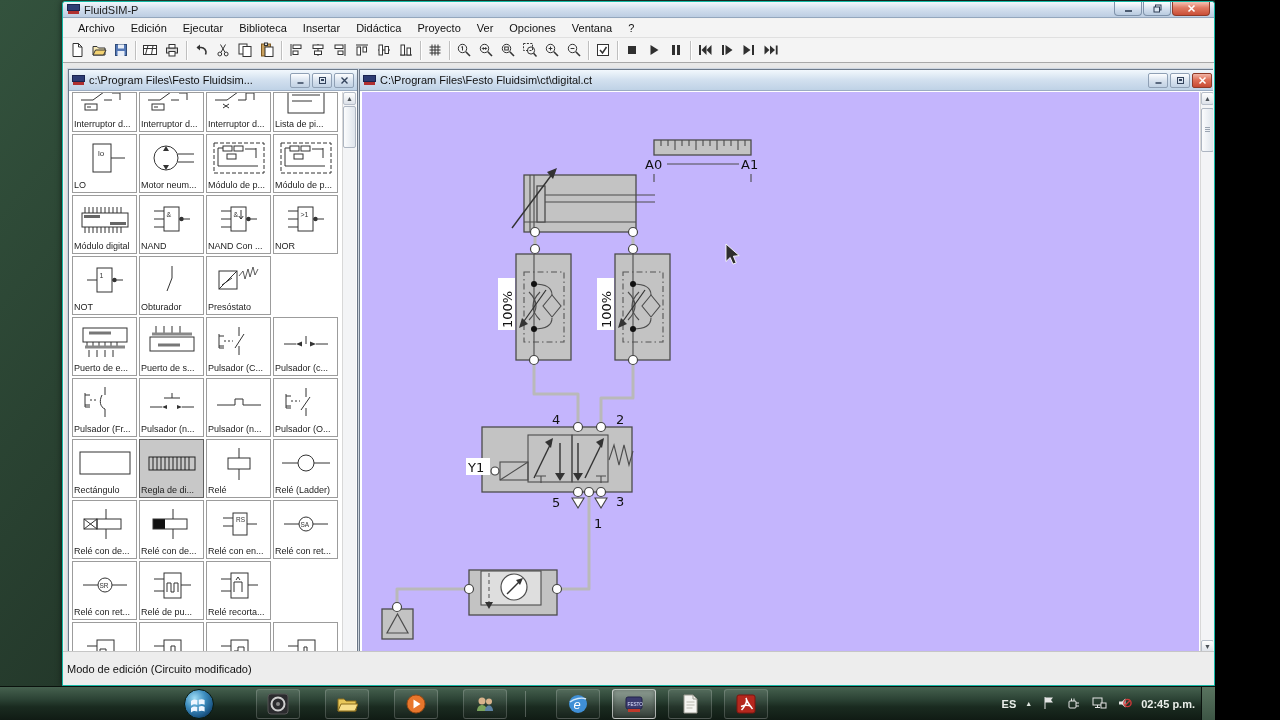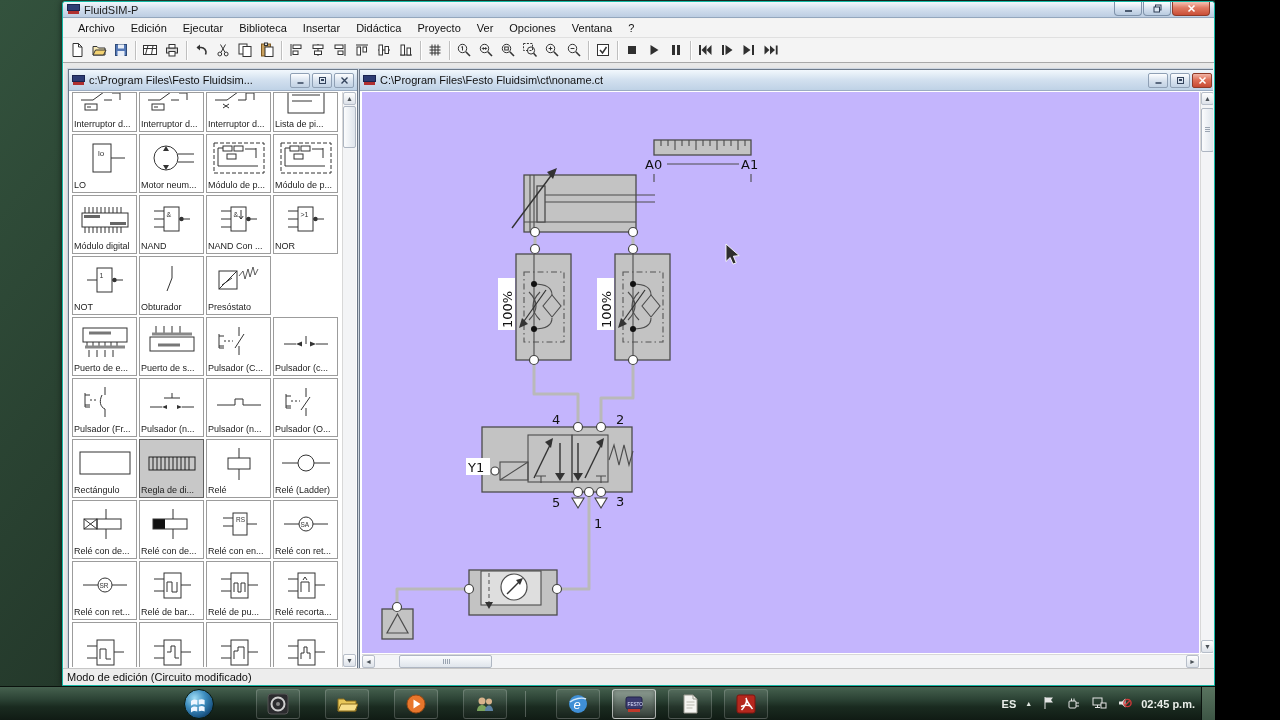--- a/index.html
+++ b/index.html
@@ -36,21 +36,21 @@
   .menu-item { padding:2px 8px 3px 8px; cursor:default; }
 
   .toolbar { position:absolute; left:0; top:36px; right:0; height:25px; background:#f4f4f4;
              border-bottom:1px solid #a8a8a8; display:flex; align-items:center; padding-left:3px; }
   .tb-btn { width:22px; height:21px; display:flex; align-items:center; justify-content:center; }
   .tb-btn svg { width:16px; height:16px; stroke:#333; fill:none; stroke-width:1; }
   .tb-sep { width:1px; height:19px; background:#bfbfbf; box-shadow:1px 0 0 #ffffff; margin:0 3px; }
 
   .mdi { position:absolute; left:1px; right:1px; top:61px; bottom:17px; background:#e8e8e8; overflow:hidden; }
 
-  .statusbar { position:absolute; left:0; right:0; bottom:0; height:17px; background:#ededed;
+  .statusbar { position:absolute; left:0; right:0; bottom:0; height:34px; background:#ededed;
                border-top:1px solid #c6c6c6; display:flex; align-items:center;
                font-size:11px; color:#111; padding-left:4px; }
 
   
   .childwin { position:absolute; background:#fff; border:1px solid #6d7a8a;
               box-shadow:0 0 0 1px #cdd5e0, 1px 2px 4px rgba(0,0,0,.25);padding-left:36px; }
   .childbar { position:absolute; left:0; top:0; right:0; height:21px;
               background:linear-gradient(#f2f8fd,#d2e0ef 50%,#bfd2e6);
               border-bottom:1px solid #9bacc2; display:flex; align-items:center;
               padding:0 3px; font-size:11px; color:#111; white-space:nowrap; overflow:hidden; }
@@ -753,30 +753,20 @@
                     <path d="M6 17h15M35 17h15"></path>
                   </svg>
                 </div>
                 <div class="cl">Relé con ret...</div>
               </div>
               <div class="cell">
                 <div class="ci">
                   <svg viewBox="0 0 56 34">
                     <rect x="20" y="5" width="17" height="25"></rect>
                     <path d="M10 11h10M10 23h10M37 17h10"></path>
-                    <path d="M23 24v-10h5v10h5v-10"></path>
-                  </svg>
-                </div>
-                <div class="cl">Relé de bar...</div>
-              </div>
-              <div class="cell">
-                <div class="ci">
-                  <svg viewBox="0 0 56 34">
-                    <rect x="20" y="5" width="17" height="25"></rect>
-                    <path d="M10 11h10M10 23h10M37 17h10"></path>
                     <path d="M23 24v-9h4v9h3v-9h4v9"></path>
                   </svg>
                 </div>
                 <div class="cl">Relé de pu...</div>
               </div>
               <div class="cell">
                 <div class="ci">
                   <svg viewBox="0 0 56 34">
                     <rect x="20" y="5" width="17" height="25"></rect>
                     <path d="M10 11h10M10 23h10M37 17h10"></path>
@@ -832,21 +822,21 @@
           <div class="sbtn down">▼</div>
         </div>
       </div>
 
       <div class="childwin circuitwin">
         <div class="childbar">
           <span class="festo-ico">
               <i class="f1"></i>
               <i class="f2"></i>
             </span>
-          <span class="title-text">C:\Program Files\Festo Fluidsim\ct\noname.ct</span>
+          <span class="title-text">C:\Program Files\Festo Fluidsim\ct\digital.ct</span>
           <span class="cwbtns">
             <span class="cwb">
                 <svg viewBox="0 0 9 9">
                   <path d="M1.5 7h6" stroke="#33435c" stroke-width="1.5" fill="none"></path>
                 </svg>
               </span>
             <span class="cwb">
                 <svg viewBox="0 0 9 9">
                   <rect x="1.5" y="1.5" width="6" height="6" fill="none" stroke="#33435c"></rect>
                   <rect x="3" y="3" width="3" height="2" fill="#33435c"></rect>

